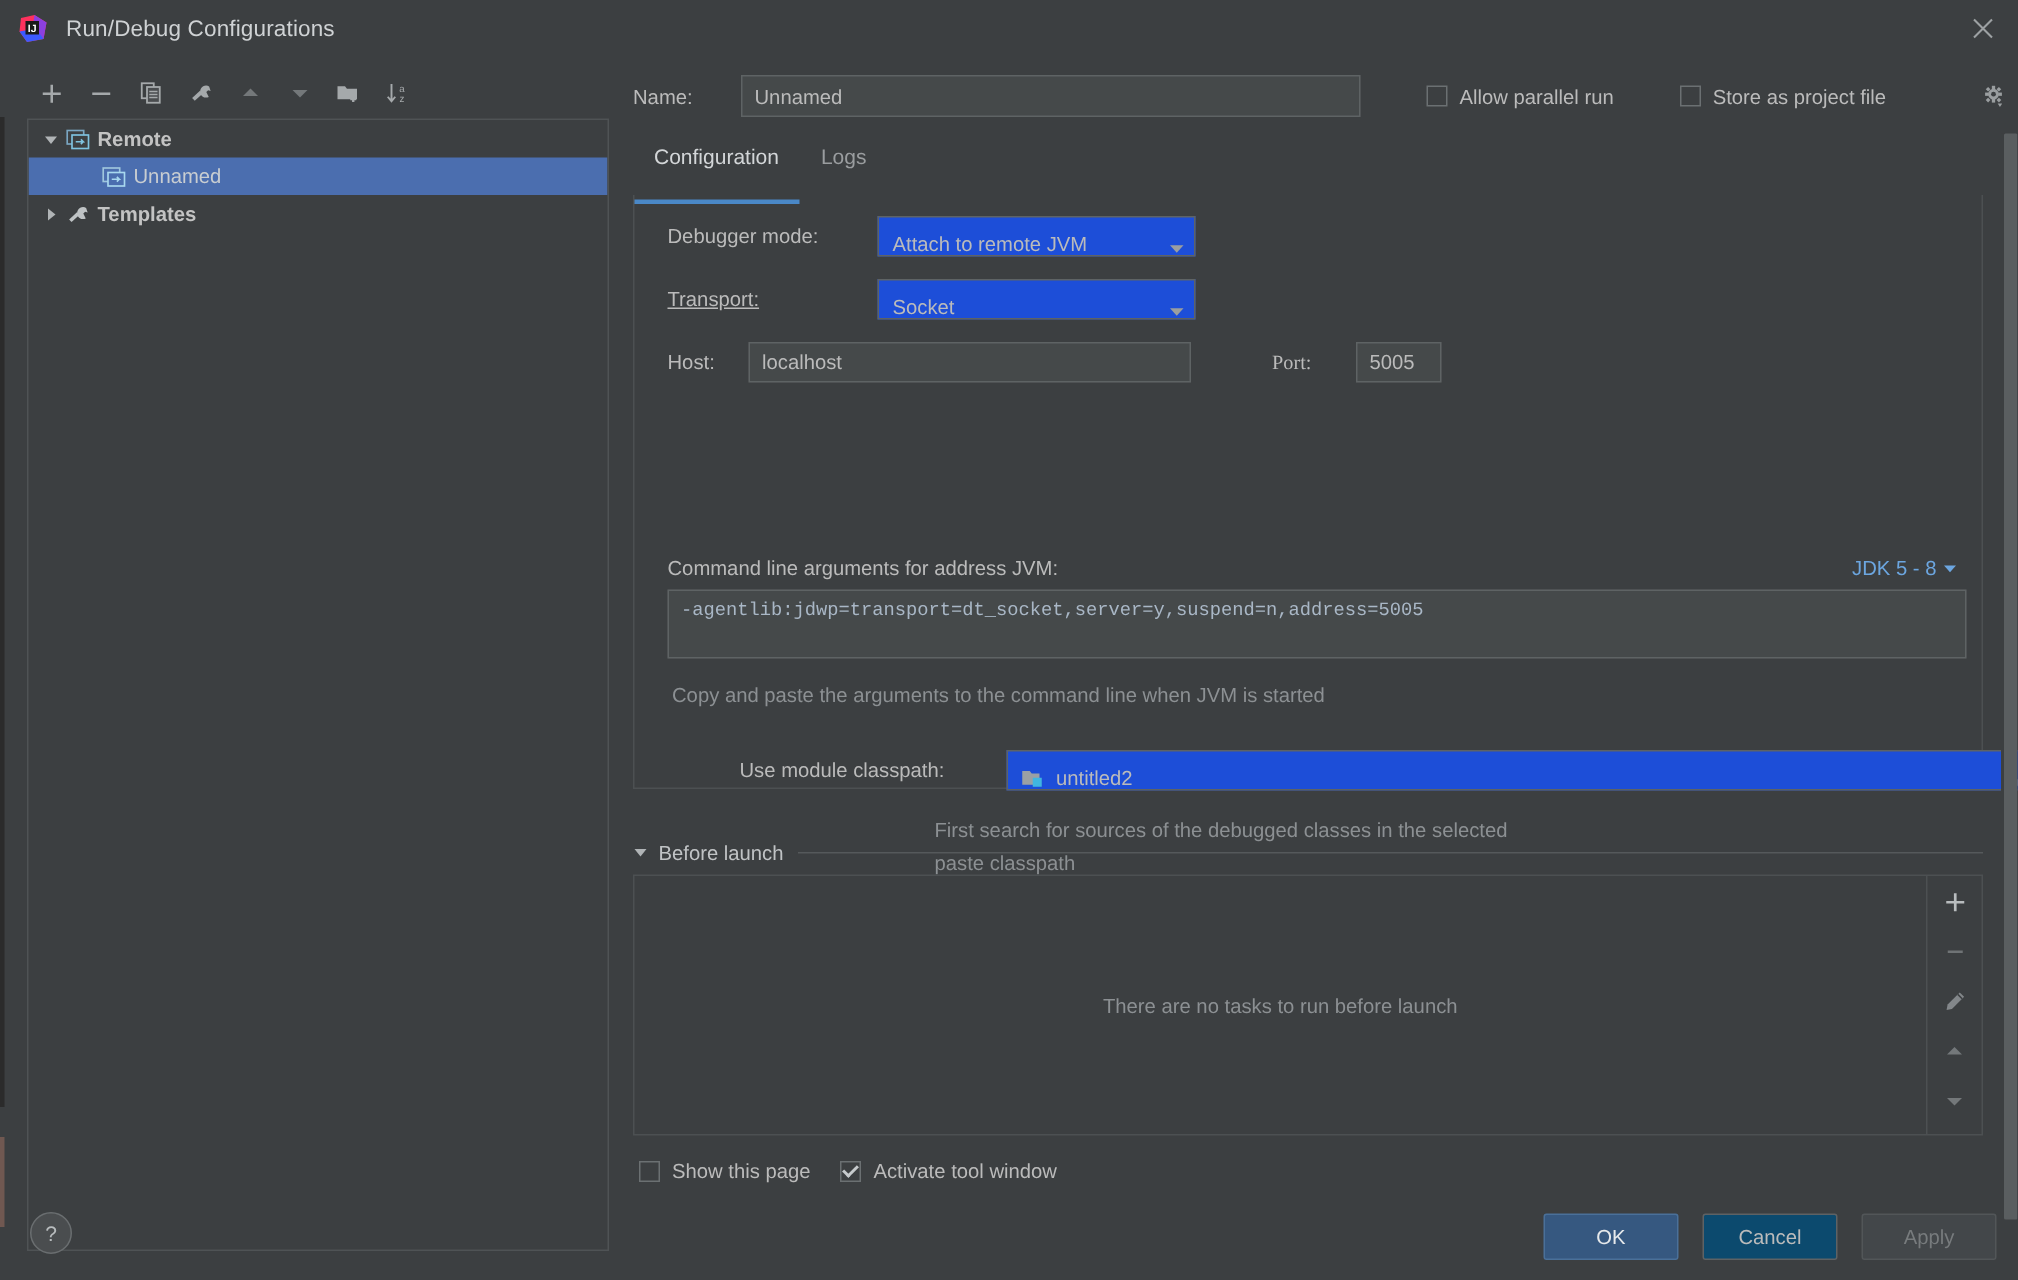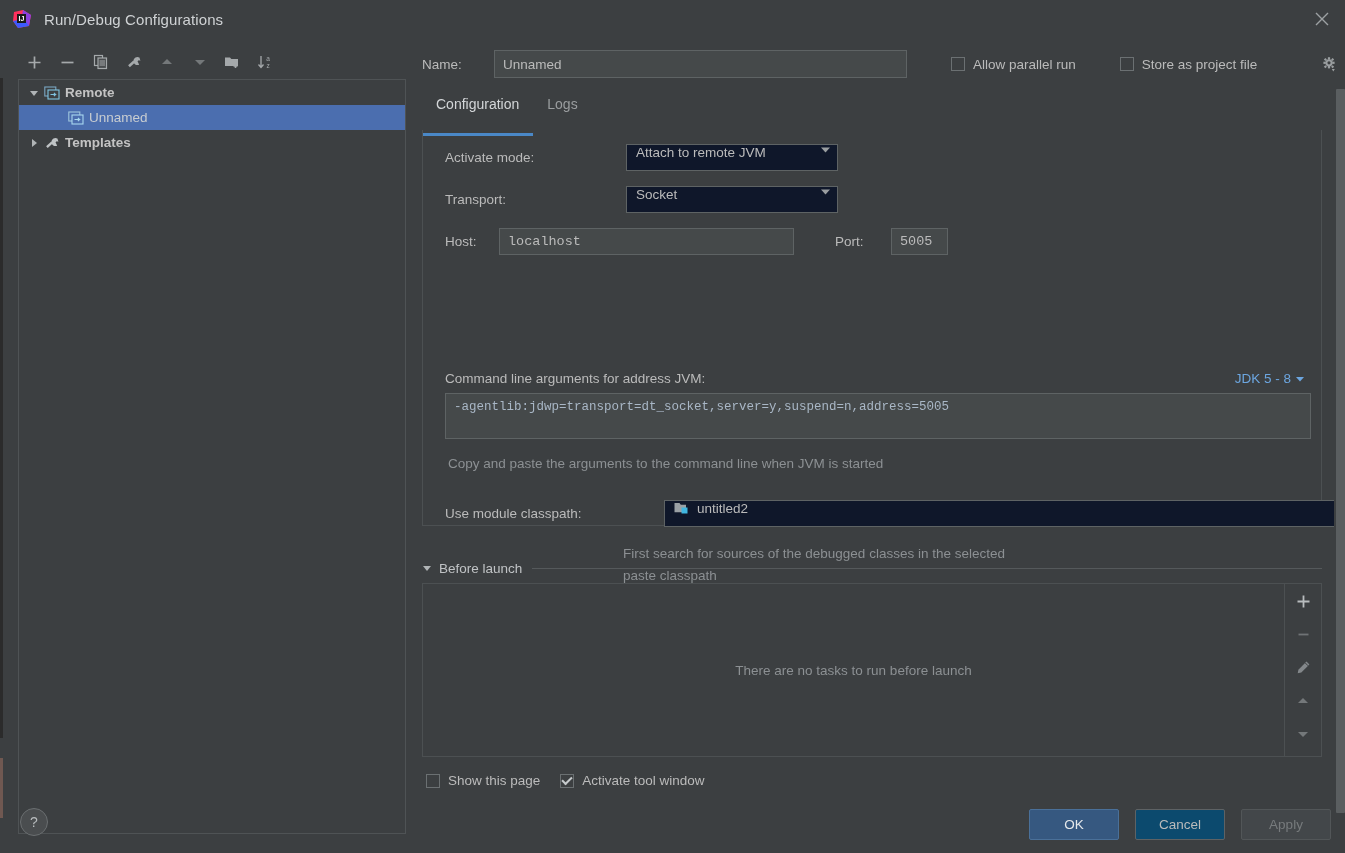--- a/index.html
+++ b/index.html
@@ -117,29 +117,29 @@
   .content-box {
     position: absolute; left: 12px; top: 92px; width: 900px; height: 396px;
     border: 1px solid #4c5052; border-top: none;
   }
 
   .form-row { position: absolute; display: flex; align-items: center; }
 
   .lbl { color: #bbbbbb; font-size: 13.5px; }
 
   .combo {
-    height: 27px; background: #0f172a; border: 1px solid #5e6364;
-    display: flex; align-items: flex-start; padding: 0 6px 0 9px;
-    color: #bbbbbb; font-size: 13.5px; cursor: default; position: relative; margin-left: 41px;
+    height: 27px; background: #1d4ed8; border: 1px solid #5e6364;
+    display: flex; align-items: flex-end; padding: 0 6px 0 9px;
+    color: #bbbbbb; font-size: 13.5px; cursor: default; position: relative;
   }
   .combo .caret { margin-left: auto; padding-left: 10px; display:flex; }
   .txtinput {
     height: 27px; background: #45494a; border: 1px solid #5e6364;
     color: #bbbbbb; font-size: 13.5px; padding: 0 8px;
-    font-family: Liberation Mono, monospace; outline: none;
+    font-family: Liberation Sans, sans-serif; outline: none;
   }
 
   .args-label { position: absolute; left: 22px; top: 241px; font-size: 13.5px; color: #bbbbbb; }
   .jdk-link {
     position: absolute; right: 16px; top: 241px; font-size: 13.5px;
     color: #6ca6e0; cursor: default; display: flex; align-items: center; gap: 4px;
   }
   .args-box {
     position: absolute; left: 22px; top: 263px; width: 866px; height: 46px;
     background: #45494a; border: 1px solid #5e6364;
@@ -366,62 +366,62 @@
   </div>
 
   <div class="tabs">
     <div class="tab active">Configuration</div>
     <div class="tab">Logs</div>
   </div>
 
   <div class="content-box">
 
     <div class="form-row" style="left:22px; top:14px;">
-      <div class="lbl" style="width:140px;">Activate mode:</div>
+      <div class="lbl" style="width:140px;">Debugger mode:</div>
       <div class="combo" style="width:212px;">
         <span>Attach to remote JVM</span>
         <span class="caret">
           <svg width="11" height="9" viewBox="0 0 11 9">
               <path d="M1 2.5 L10 2.5 L5.5 7.5 Z" fill="#9a9ea0"></path>
             </svg>
         </span>
       </div>
     </div>
 
     <div class="form-row" style="left:22px; top:56px;">
-      <div class="lbl" style="width:140px;">Transport:</div>
+      <div class="lbl" style="width:140px;text-decoration:underline;">Transport:</div>
       <div class="combo" style="width:212px;">
         <span>Socket</span>
         <span class="caret">
           <svg width="11" height="9" viewBox="0 0 11 9">
               <path d="M1 2.5 L10 2.5 L5.5 7.5 Z" fill="#9a9ea0"></path>
             </svg>
         </span>
       </div>
     </div>
 
     <div class="form-row" style="left:22px; top:98px;">
       <div class="lbl" style="width:54px;">Host:</div>
       <input class="txtinput" style="width: 295px;" type="text" value="localhost">
-      <div class="lbl" style="width:56px; margin-left:41px;">Port:</div>
+      <div class="lbl" style="width:56px; margin-left:54px;font-family:Liberation Serif, serif;">Port:</div>
       <input class="txtinput" style="width: 57px;" type="text" value="5005">
     </div>
 
     <div class="args-label">Command line arguments for address JVM:</div>
     <div class="jdk-link">
       <span>JDK 5 - 8</span>
       <svg width="10" height="8" viewBox="0 0 10 8">
           <path d="M1 2 L9 2 L5 6.5 Z" fill="#6ca6e0"></path>
         </svg>
     </div>
     <div class="args-box">-agentlib:jdwp=transport=dt_socket,server=y,suspend=n,address=5005</div>
     <div class="args-hint">Copy and paste the arguments to the command line when JVM is started</div>
 
     <div class="form-row" style="left:22px; top:370px;">
-      <div class="lbl" style="width:178px;">Use module classpath:</div>
+      <div class="lbl" style="width:178px;margin-left:48px;">Use module classpath:</div>
       <div class="combo" style="width:687px;">
         <span style="display:flex;align-items:center;margin-right:7px;">
           <svg width="16" height="14" viewBox="0 0 16 14">
             <path d="M0.5 2 h5 l1.3 1.7 H12 v7.5 H0.5 z" fill="#9aa0a4"></path>
             <rect x="7.5" y="6.5" width="6" height="6" fill="#40b6e0"></rect>
           </svg>
         </span>
         <span>untitled2</span>
         <span class="caret">
           <svg width="11" height="9" viewBox="0 0 11 9">

